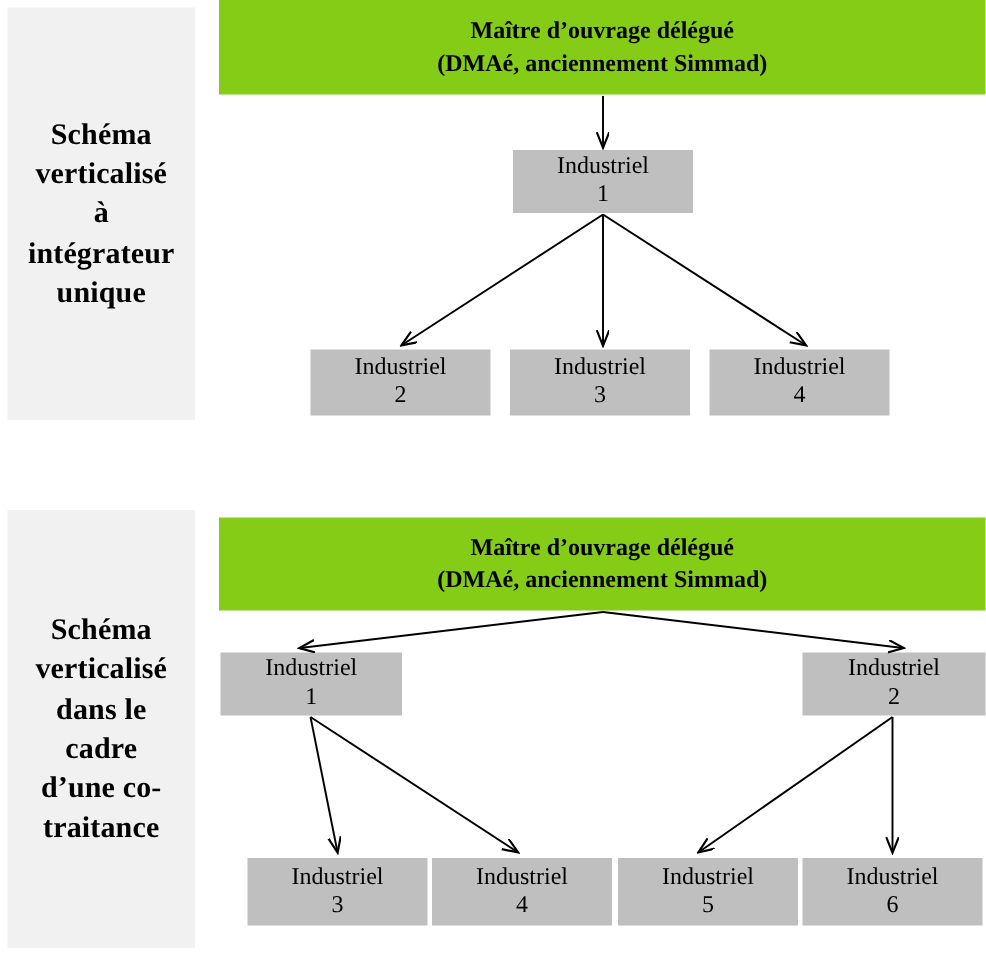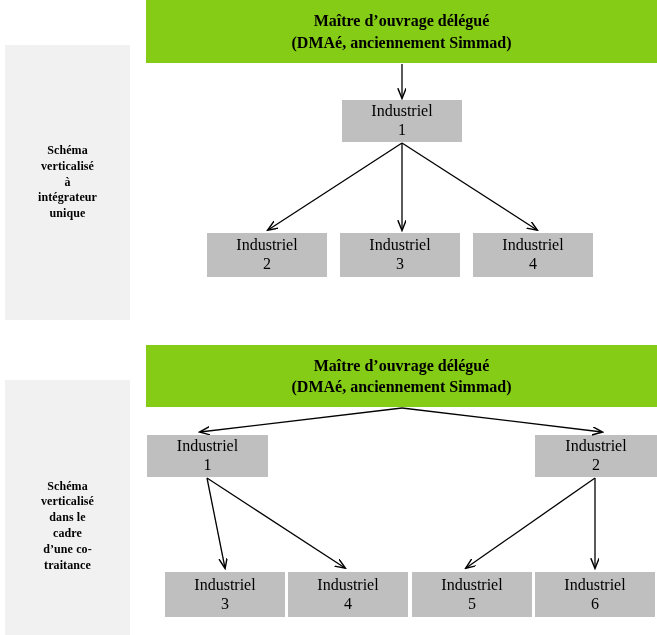--- a/index.html
+++ b/index.html
@@ -30,26 +30,25 @@
   }
   
   .sidebar-block {
     position: absolute;
     background: #f1f1f1;
     display: flex;
     align-items: center;
     justify-content: center;
     text-align: center;
     font-weight: bold;
-    font-size: 12px;
+    font-size: 20px;
     line-height: 1.32;
     letter-spacing: 0.1px;
     padding: 0 6px;
     box-sizing: border-box;
-    margin-top: 40px;
   }
   
   .header-bar {
     position: absolute;
     background: #84cc16;
     display: flex;
     align-items: center;
     justify-content: center;
     text-align: center;
     font-weight: bold;

